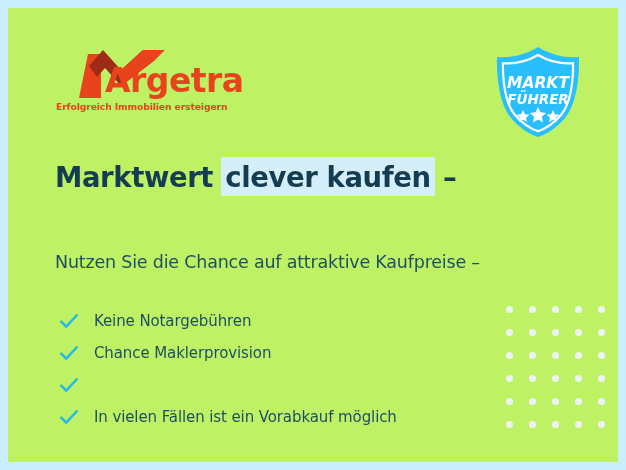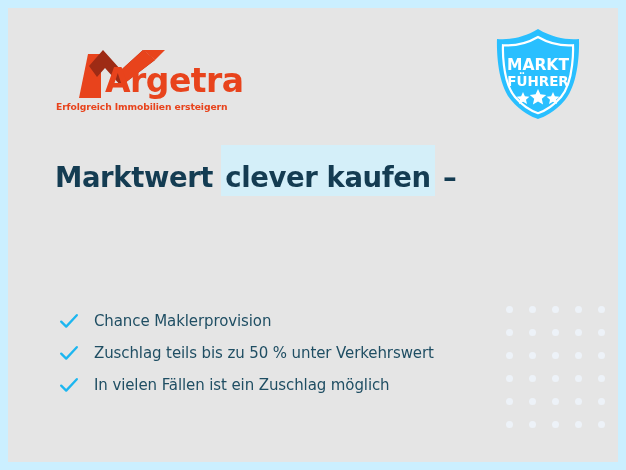--- a/index.html
+++ b/index.html
@@ -19,21 +19,21 @@
     box-sizing: border-box;
     overflow: hidden;
   }
 
   .canvas {
     position: absolute;
     left: 8px;
     top: 8px;
     width: 610px;
     height: 454px;
-    background: #e5e5e5;
+    background: #bef264;
     overflow: hidden;
   }
 
   
   .dot-grid {
     position: absolute;
     right: 0px;
     top: 292px;
     width: 130px;
     height: 140px;
@@ -83,41 +83,42 @@
     font-size: 9.2px;
     color: #E8431C;
     letter-spacing: -0.1px;
     white-space: nowrap;
   }
 
   
   .badge {
     position: absolute;
     left: 483px;
-    top: 18px;
+    top: 36px;
     width: 94px;
     height: 96px;
+    font-style: italic;
   }
 
   
   .headline {
     position: absolute;
     left: 47px;
     top: 134px;
     width: 520px;
     font-family: "DejaVu Sans", sans-serif;
     font-weight: bold;
     font-size: 27.5px;
     line-height: 35px;
     color: #143C52;
     letter-spacing: -0.4px;
   }
   .headline .hl {
     background: #D4EFF9;
-    padding: 16px 4px 3px 4px;
+    padding: 4px 4px 3px 4px;
     margin: 4px -1px;
   }
 
   
   .subheading {
     position: absolute;
     left: 47px;
     top: 222px;
     width: 520px;
     font-family: "DejaVu Sans", sans-serif;
@@ -217,38 +218,43 @@
           <polygon points="62,66 63.9,70.2 68.4,70.7 65,73.7 66,78.1 62,75.8 58,78.1 59,73.7 55.6,70.7 60.1,70.2"></polygon>
         </g>
       </svg>
     </div>
 
     <h1 class="headline">
       <span>Marktwert </span><span class="hl">clever kaufen</span><span> –</span><br>
     </h1>
 
     <p class="subheading">
-      <br>
+      <span>Nutzen Sie die Chance auf attraktive Kaufpreise –</span><br>
     </p>
 
     <ul class="checklist" style="list-style:none;margin:0;padding:0;">
         <li class="check-item">
           <svg class="check-icon" viewBox="0 0 22 22">
             <path d="M3.2 11.6 L8.2 16.6 L18.8 5.2" fill="none" stroke="#1CB6F0" stroke-width="2.3" stroke-linecap="round" stroke-linejoin="round"></path>
           </svg>
+          <span class="check-label">Keine Notargebühren</span>
+        </li>
+        <li class="check-item">
+          <svg class="check-icon" viewBox="0 0 22 22">
+            <path d="M3.2 11.6 L8.2 16.6 L18.8 5.2" fill="none" stroke="#1CB6F0" stroke-width="2.3" stroke-linecap="round" stroke-linejoin="round"></path>
+          </svg>
           <span class="check-label">Chance Maklerprovision</span>
         </li>
         <li class="check-item">
           <svg class="check-icon" viewBox="0 0 22 22">
             <path d="M3.2 11.6 L8.2 16.6 L18.8 5.2" fill="none" stroke="#1CB6F0" stroke-width="2.3" stroke-linecap="round" stroke-linejoin="round"></path>
           </svg>
-          <span class="check-label">Zuschlag teils bis zu 50 % unter Verkehrswert</span>
-        </li>
-        <li class="check-item">
-          <svg class="check-icon" viewBox="0 0 22 22">
-            <path d="M3.2 11.6 L8.2 16.6 L18.8 5.2" fill="none" stroke="#1CB6F0" stroke-width="2.3" stroke-linecap="round" stroke-linejoin="round"></path>
-          </svg>
-          <span class="check-label">In vielen Fällen ist ein Zuschlag möglich</span>
+        </li>
+        <li class="check-item">
+          <svg class="check-icon" viewBox="0 0 22 22">
+            <path d="M3.2 11.6 L8.2 16.6 L18.8 5.2" fill="none" stroke="#1CB6F0" stroke-width="2.3" stroke-linecap="round" stroke-linejoin="round"></path>
+          </svg>
+          <span class="check-label">In vielen Fällen ist ein Vorabkauf möglich</span>
         </li>
       </ul>
 
   </div>
 </div>
 
 </body></html>

